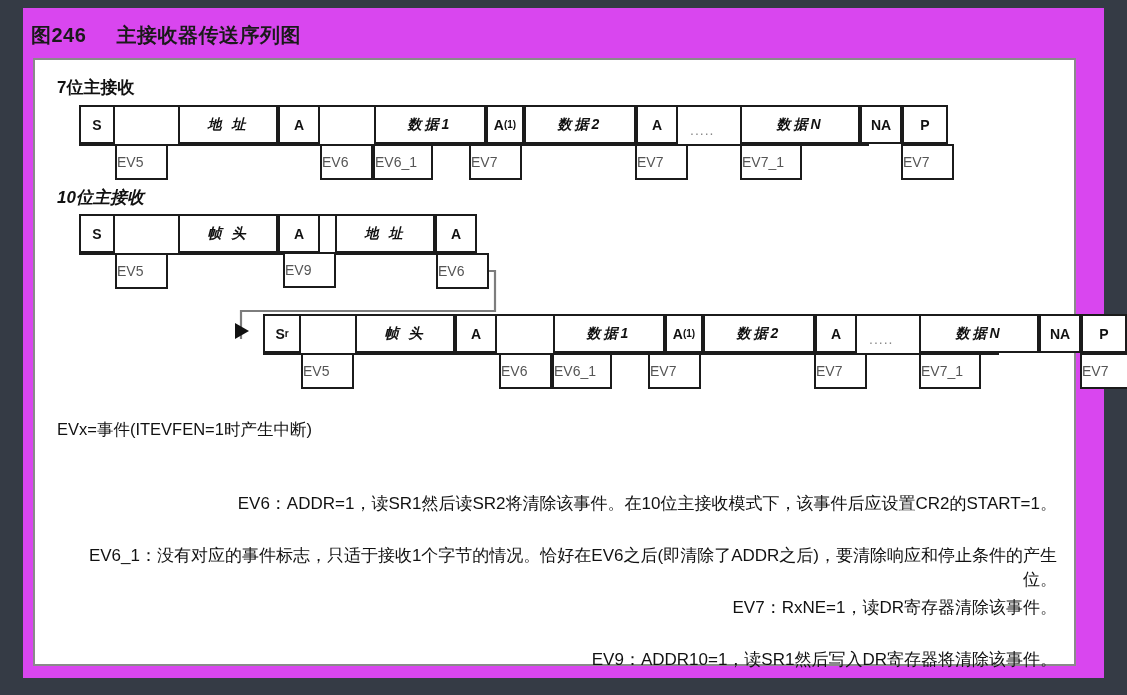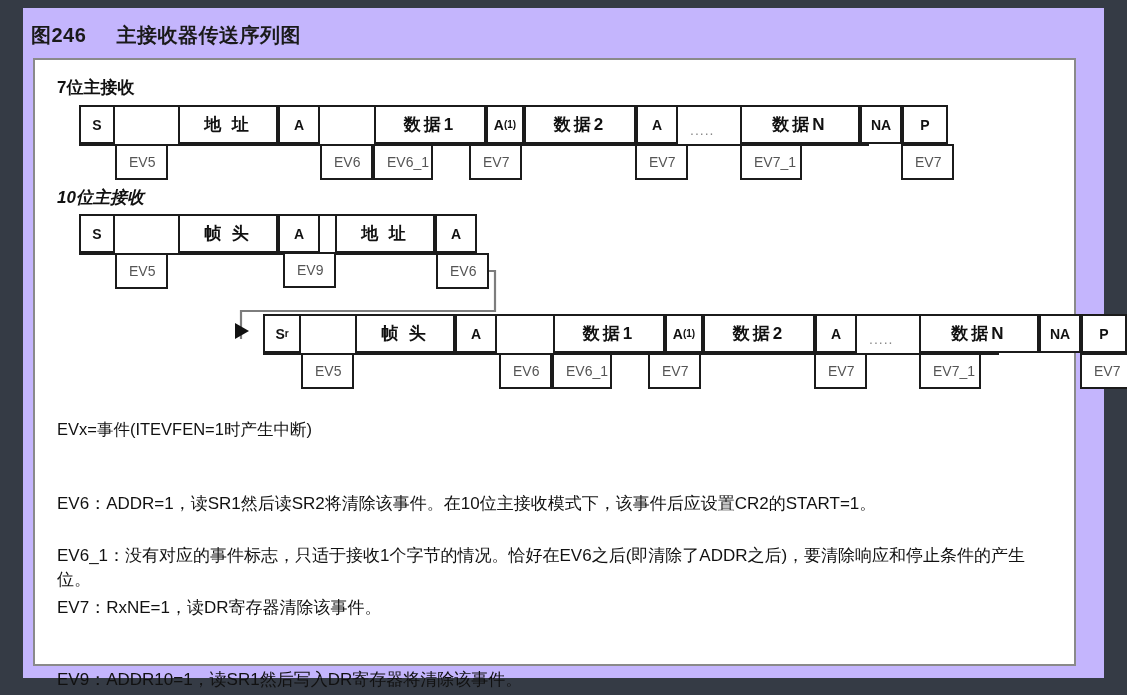--- a/index.html
+++ b/index.html
@@ -12,21 +12,21 @@
     background: #353b45;
     font-family: "Liberation Sans", "DejaVu Sans", sans-serif;
     overflow: hidden;
   }
   #page {
     position: absolute;
     left: 23px;
     top: 8px;
     width: 1081px;
     height: 670px;
-    background: #c4b5fd;
+    background: #d946ef;
     box-sizing: border-box;
   }
   
   #caption {
     position: absolute;
     left: 8px;
     top: 14px;
     font-size: 20px;
     font-weight: bold;
     color: #1a1a1a;
@@ -38,20 +38,21 @@
   
   #figbox {
     position: absolute;
     left: 10px;
     top: 50px;
     width: 1043px;
     height: 608px;
     border: 2px solid #8a8a8a;
     background: #ffffff;
     box-sizing: border-box;
+    text-align: right;
   }
 
   
   .sec-title {
     position: absolute;
     font-size: 17px;
     font-weight: bold;
     color: #111;
     white-space: nowrap;
   }
@@ -65,37 +66,38 @@
     display: flex;
     align-items: center;
     justify-content: center;
     font-size: 15px;
     color: #111;
     white-space: nowrap;
     z-index: 3;
   }
   .cell.cn {
     font-weight: bold;
-    font-size: 17px;
+    font-size: 14px;
     letter-spacing: 3px;
+    font-style: italic;
   }
   .cell.lat { font-weight: bold; font-size: 14px; letter-spacing: 0; }
   .cell.lat .sup { font-size: 10px; vertical-align: super; }
   .cell.lat .subr { font-size: 10px; vertical-align: sub; }
 
   
   .ev {
     position: absolute;
     box-sizing: border-box;
     border: 2.4px solid #1b1b1b;
     background: #fff;
     display: flex;
     align-items: center;
     justify-content: flex-start;
-    padding-left: 12px;
+    padding-left: 0;
     font-size: 14px;
     color: #555;
     white-space: nowrap;
     z-index: 2;
   }
   
   .baseline {
     position: absolute;
     height: 2.4px;
     background: #1b1b1b;
@@ -281,16 +283,16 @@
       </div>
     <div class="ev" style="left:1045px; top:293px; width:53px; height:36px;">
         <span>EV7</span>
       </div>
 
     <div class="note" style="left:22px; top:359px;">EVx=事件(ITEVFEN=1时产生中断)</div>
 
     <div class="para" style="left:22px; top:432px; width:1000px;">EV6：ADDR=1，读SR1然后读SR2将清除该事件。在10位主接收模式下，该事件后应设置CR2的START=1。</div>
     <div class="para" style="left:22px; top:484px; width:1000px;">EV6_1：没有对应的事件标志，只适于接收1个字节的情况。恰好在EV6之后(即清除了ADDR之后)，要清除响应和停止条件的产生位。</div>
     <div class="para" style="left:22px; top:536px; width:1000px;">EV7：RxNE=1，读DR寄存器清除该事件。</div>
-    <div class="para" style="left:22px; top:588px; width:1000px;margin-top:20px;">EV9：ADDR10=1，读SR1然后写入DR寄存器将清除该事件。</div>
+    <div class="para" style="left:22px; top:588px; width:1000px;">EV9：ADDR10=1，读SR1然后写入DR寄存器将清除该事件。</div>
 
   </div>
 </div>
 
 </body></html>

